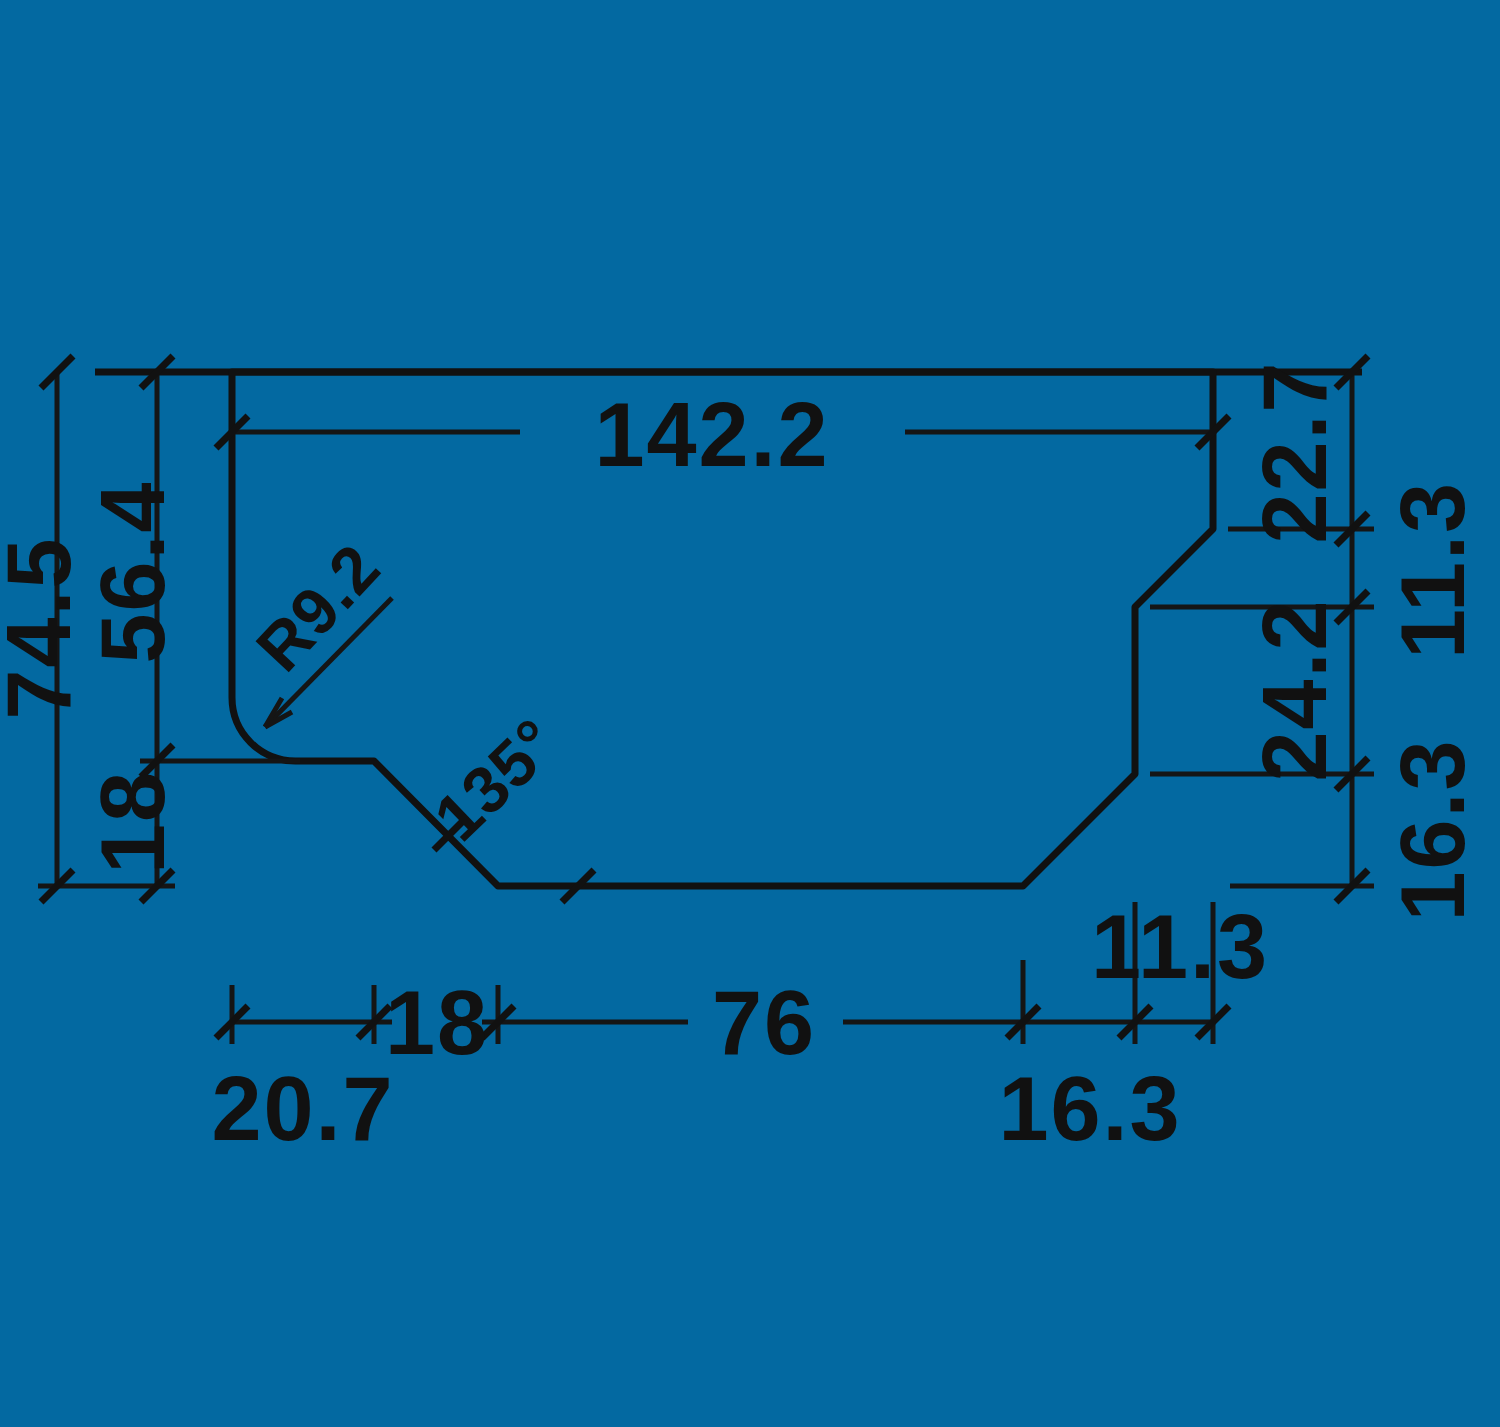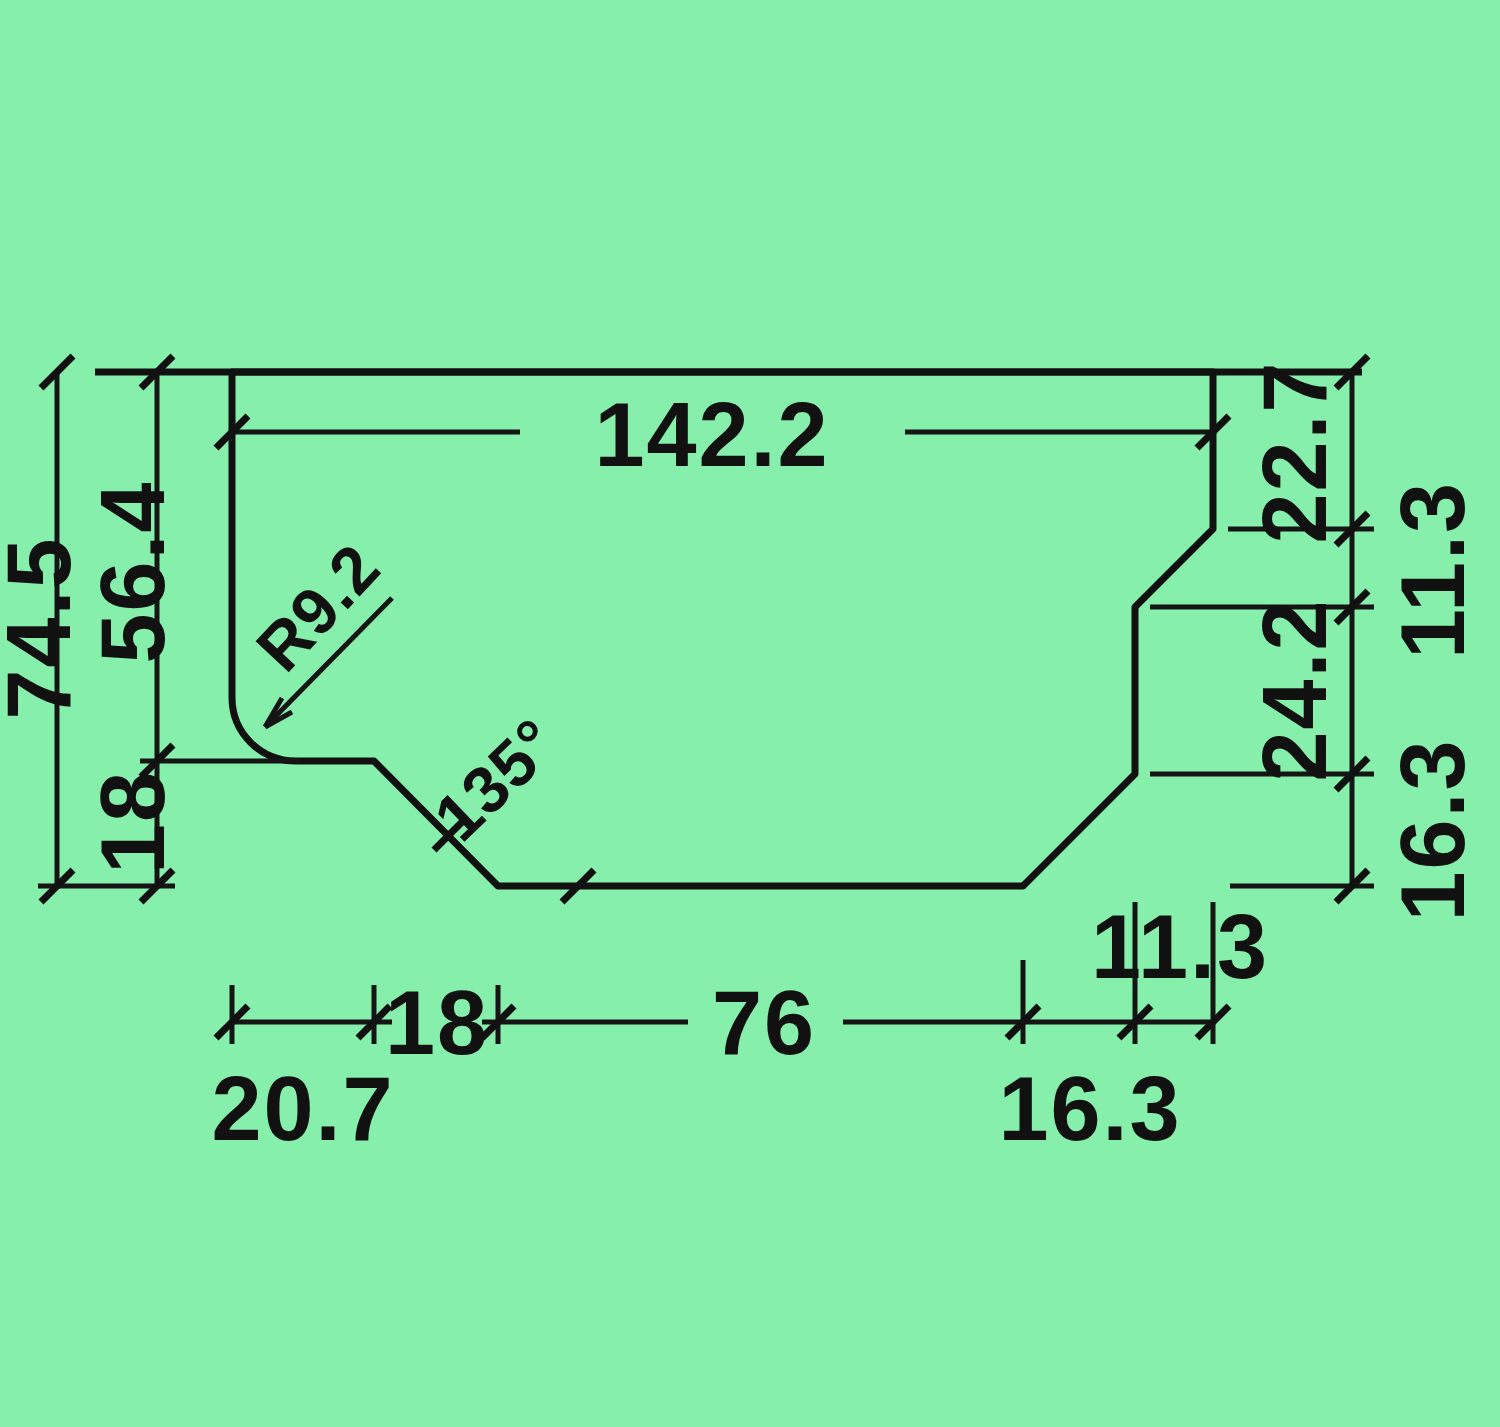--- a/index.html
+++ b/index.html
@@ -6,21 +6,21 @@
     margin:0;
     padding:0;
     background:#ffffff;
     width:1500px;
     height:1427px;
     overflow:hidden;
   }
   .drawing-wrap{
     width:1500px;
     height:1427px;
-    background:#86efac;
+    background:#0369a1;
     position:relative;
   }
   svg{display:block}
   .profile{
     fill:none;
     stroke:#111111;
     stroke-width:7;
     stroke-linejoin:round;
     stroke-linecap:butt;
   }

